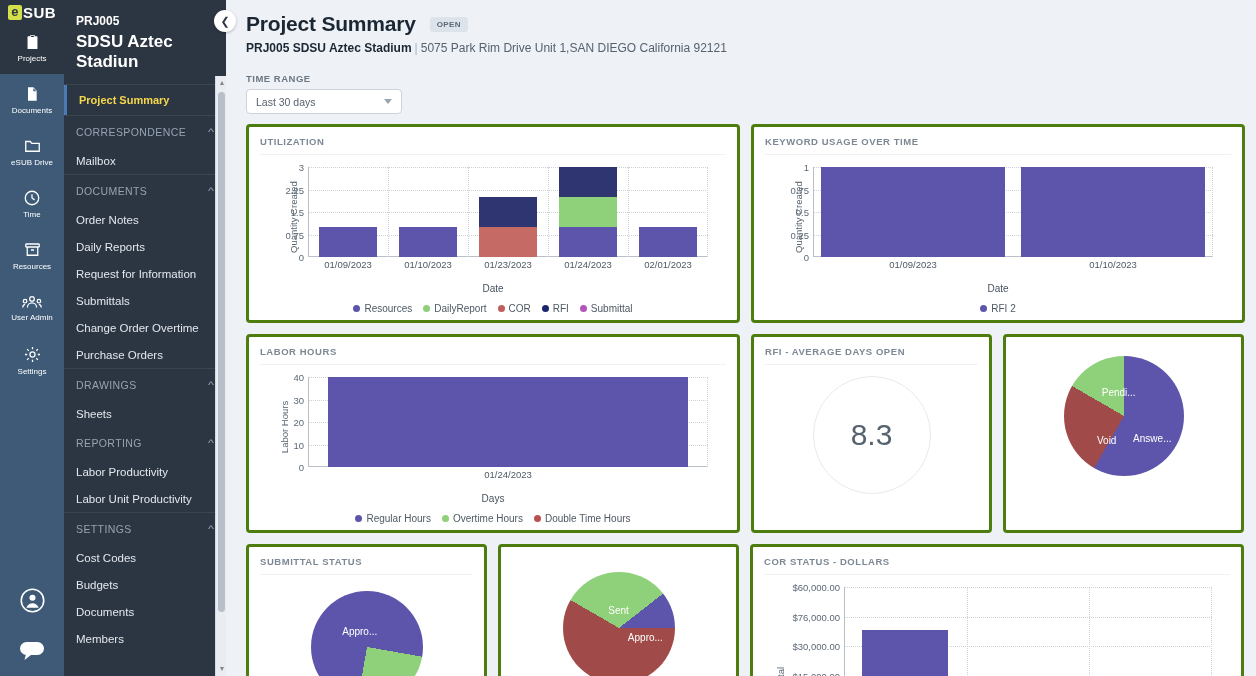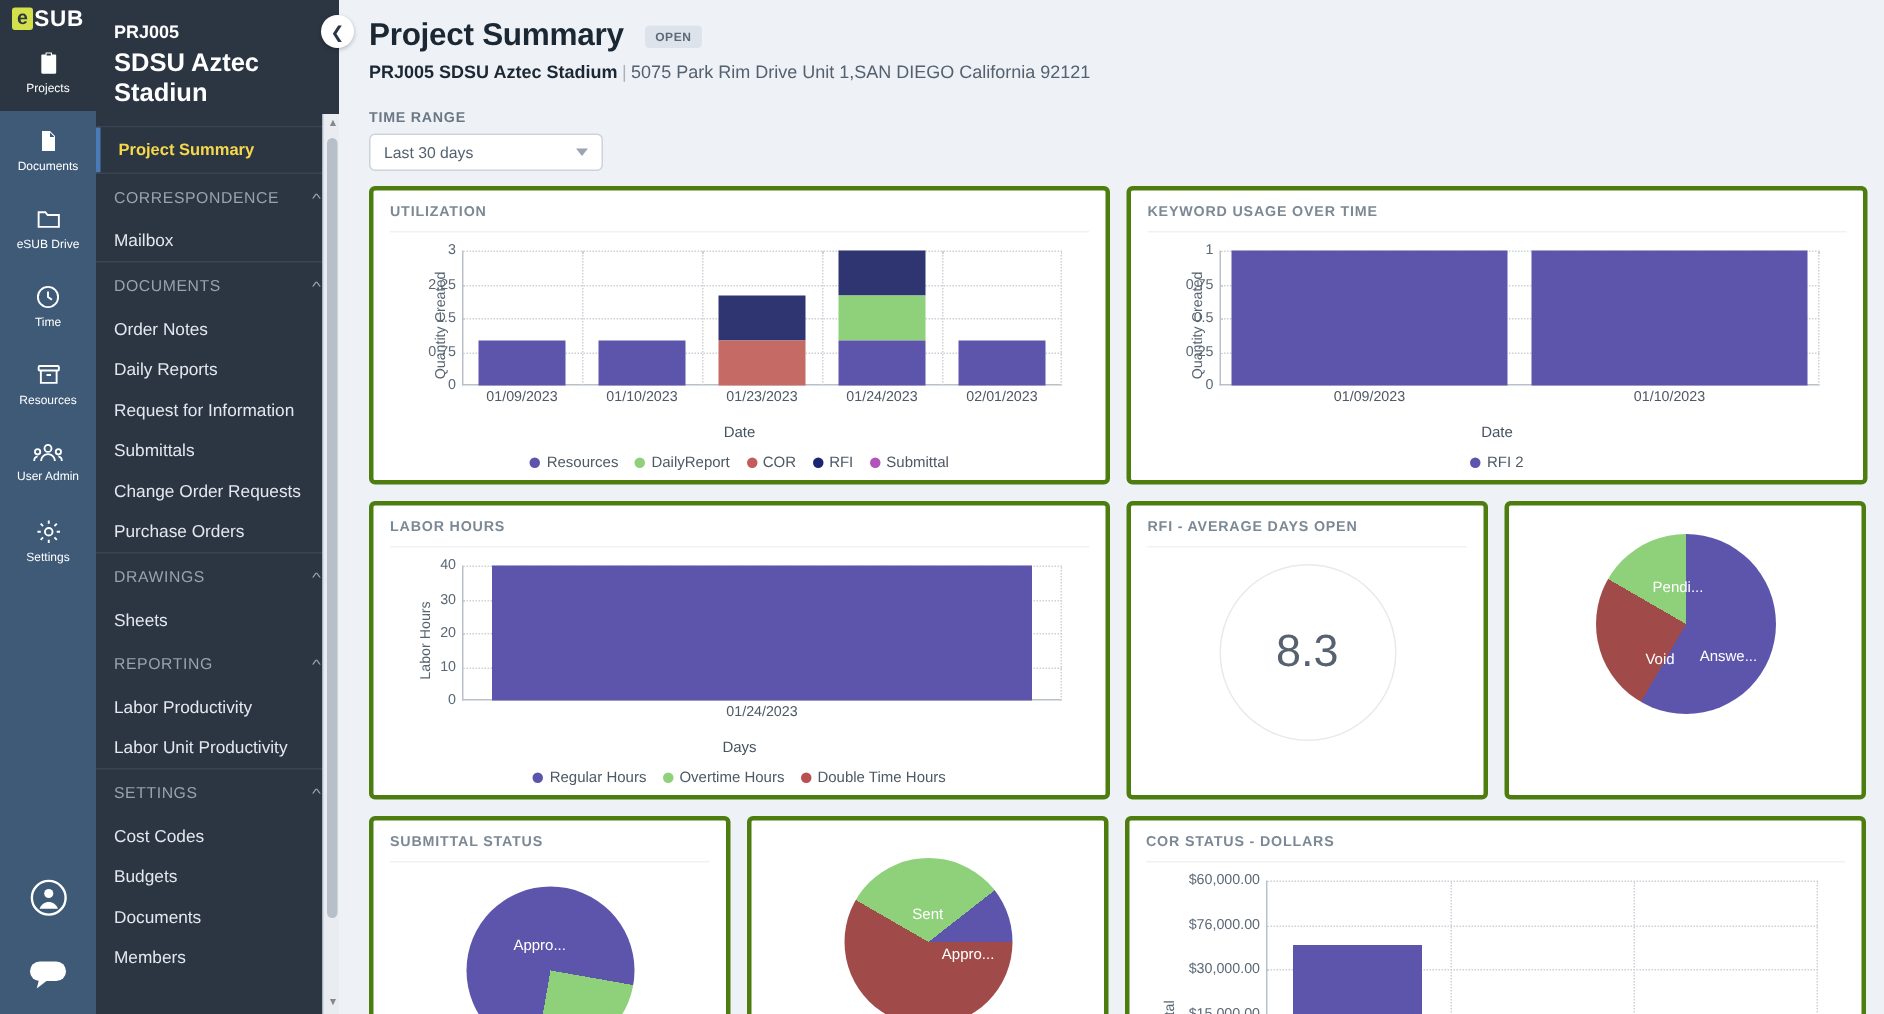--- a/index.html
+++ b/index.html
@@ -278,21 +278,21 @@
       <div class="nav-link">Mailbox</div>
 
       <div class="nav-section">
         <span>DOCUMENTS</span>
         <span class="chev">^</span>
       </div>
       <div class="nav-link">Order Notes</div>
       <div class="nav-link">Daily Reports</div>
       <div class="nav-link">Request for Information</div>
       <div class="nav-link">Submittals</div>
-      <div class="nav-link">Change Order Requests</div>
+      <div class="nav-link">Change Order Overtime</div>
       <div class="nav-link">Purchase Orders</div>
 
       <div class="nav-section">
         <span>DRAWINGS</span>
         <span class="chev">^</span>
       </div>
       <div class="nav-link">Sheets</div>
 
 
       <div class="nav-section" style="border-top:none">

